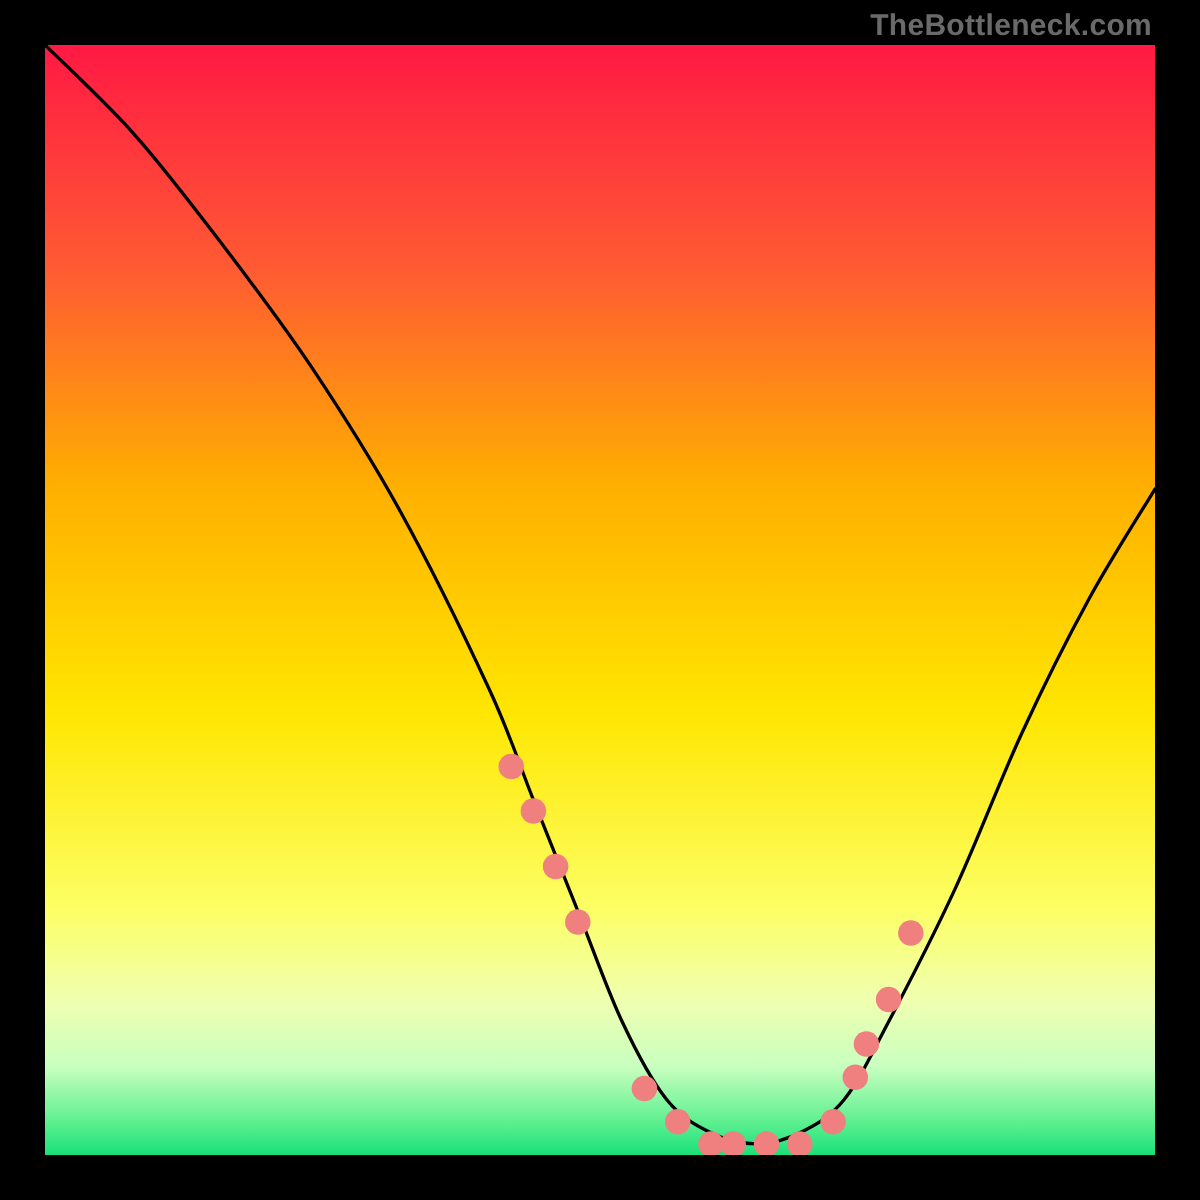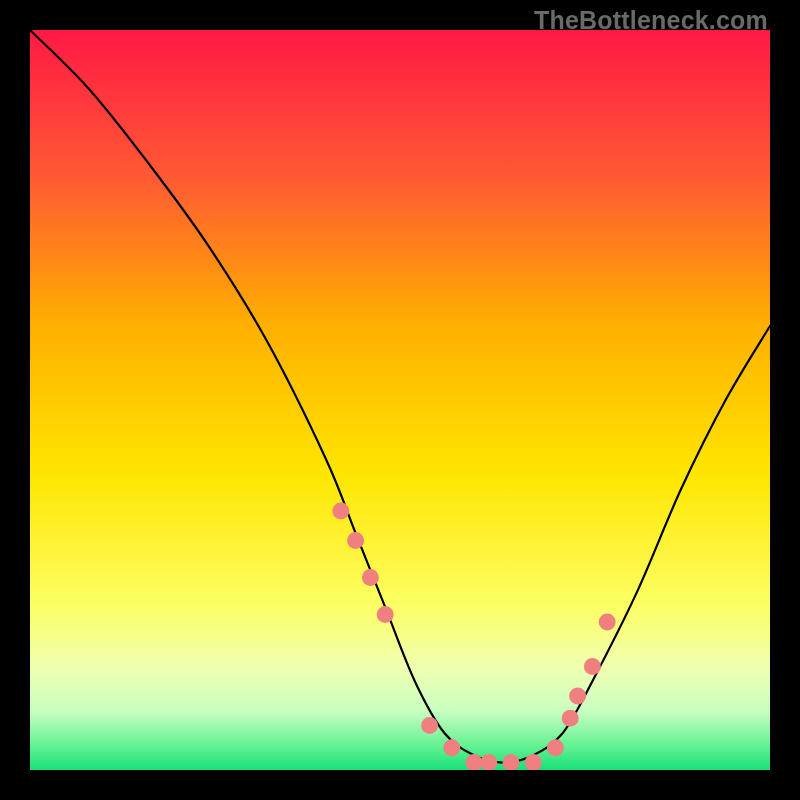--- a/index.html
+++ b/index.html
@@ -29,21 +29,21 @@
     left: 0;
     top: 0;
     width: 740px;
     height: 740px;
   }
   .watermark {
     position: absolute;
     top: 6px;
     right: 32px;
     font-family: Arial, Helvetica, sans-serif;
-    font-size: 25px;
+    font-size: 20px;
     font-weight: bold;
     color: #6a6a6a;
     letter-spacing: 0.2px;
   }
 </style>
 </head>
 <body>
 
 <div class="chart-container">
 

